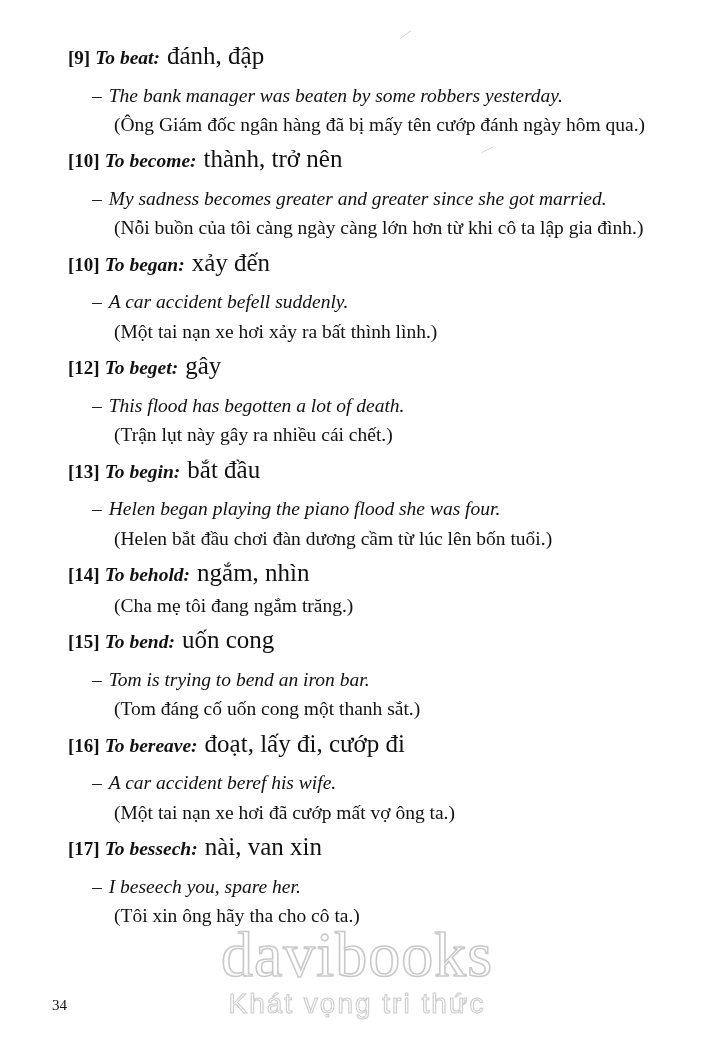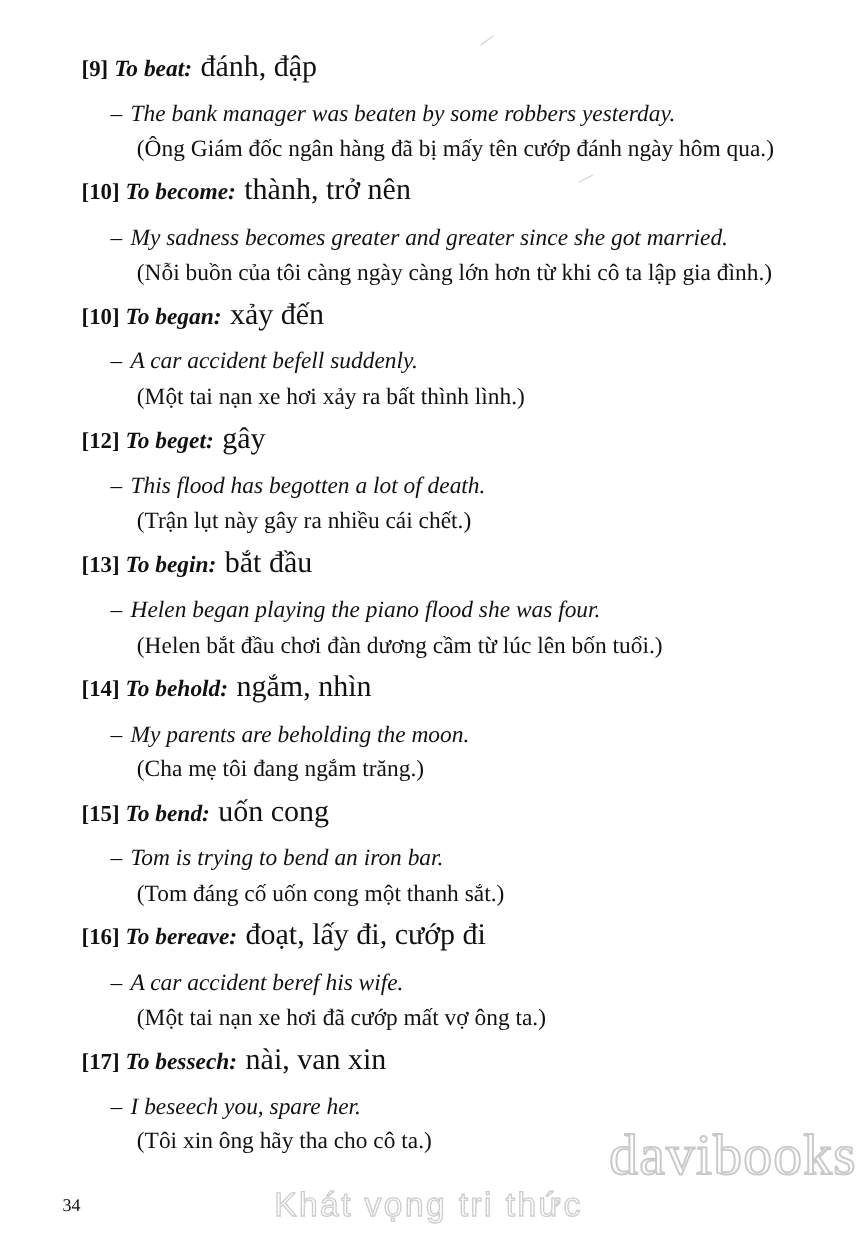--- a/index.html
+++ b/index.html
@@ -85,27 +85,26 @@
     position: absolute;
     left: 0;
     right: 0;
     bottom: 22px;
     text-align: center;
     pointer-events: none;
     user-select: none;
   }
   .wm-main {
     font-family: "Liberation Serif", serif;
-    font-size: 48px;
+    font-size: 64px;
     letter-spacing: 1px;
     color: transparent;
     -webkit-text-stroke: 1.6px #c9c9c9;
     text-shadow: 0 0 0 transparent;
     line-height: 0.95;
-    text-align: right;
   }
   .wm-sub {
     font-family: Liberation Sans, sans-serif;
     font-size: 28px;
     letter-spacing: 2px;
     color: transparent;
     -webkit-text-stroke: 1.1px #cdcdcd;
     margin-top: 2px;
   }
   .mark {
@@ -171,23 +170,20 @@
     <div class="example">
       <span class="dash">–</span><span>Helen began playing the piano flood she was four.</span>
     </div>
     <div class="trans">(Helen bắt đầu chơi đàn dương cầm từ lúc lên bốn tuổi.)</div>
   </div>
 
   <div class="entry">
     <div class="headline">
       <span class="num">[14]</span><span class="term">To behold:</span><span class="gloss">ngắm, nhìn</span>
     </div>
-    <div class="example">
-      <span class="dash">–</span><span>My parents are beholding the moon.</span>
-    </div>
     <div class="trans">(Cha mẹ tôi đang ngắm trăng.)</div>
   </div>
 
   <div class="entry">
     <div class="headline">
       <span class="num">[15]</span><span class="term">To bend:</span><span class="gloss">uốn cong</span>
     </div>
     <div class="example">
       <span class="dash">–</span><span>Tom is trying to bend an iron bar.</span>
     </div>

